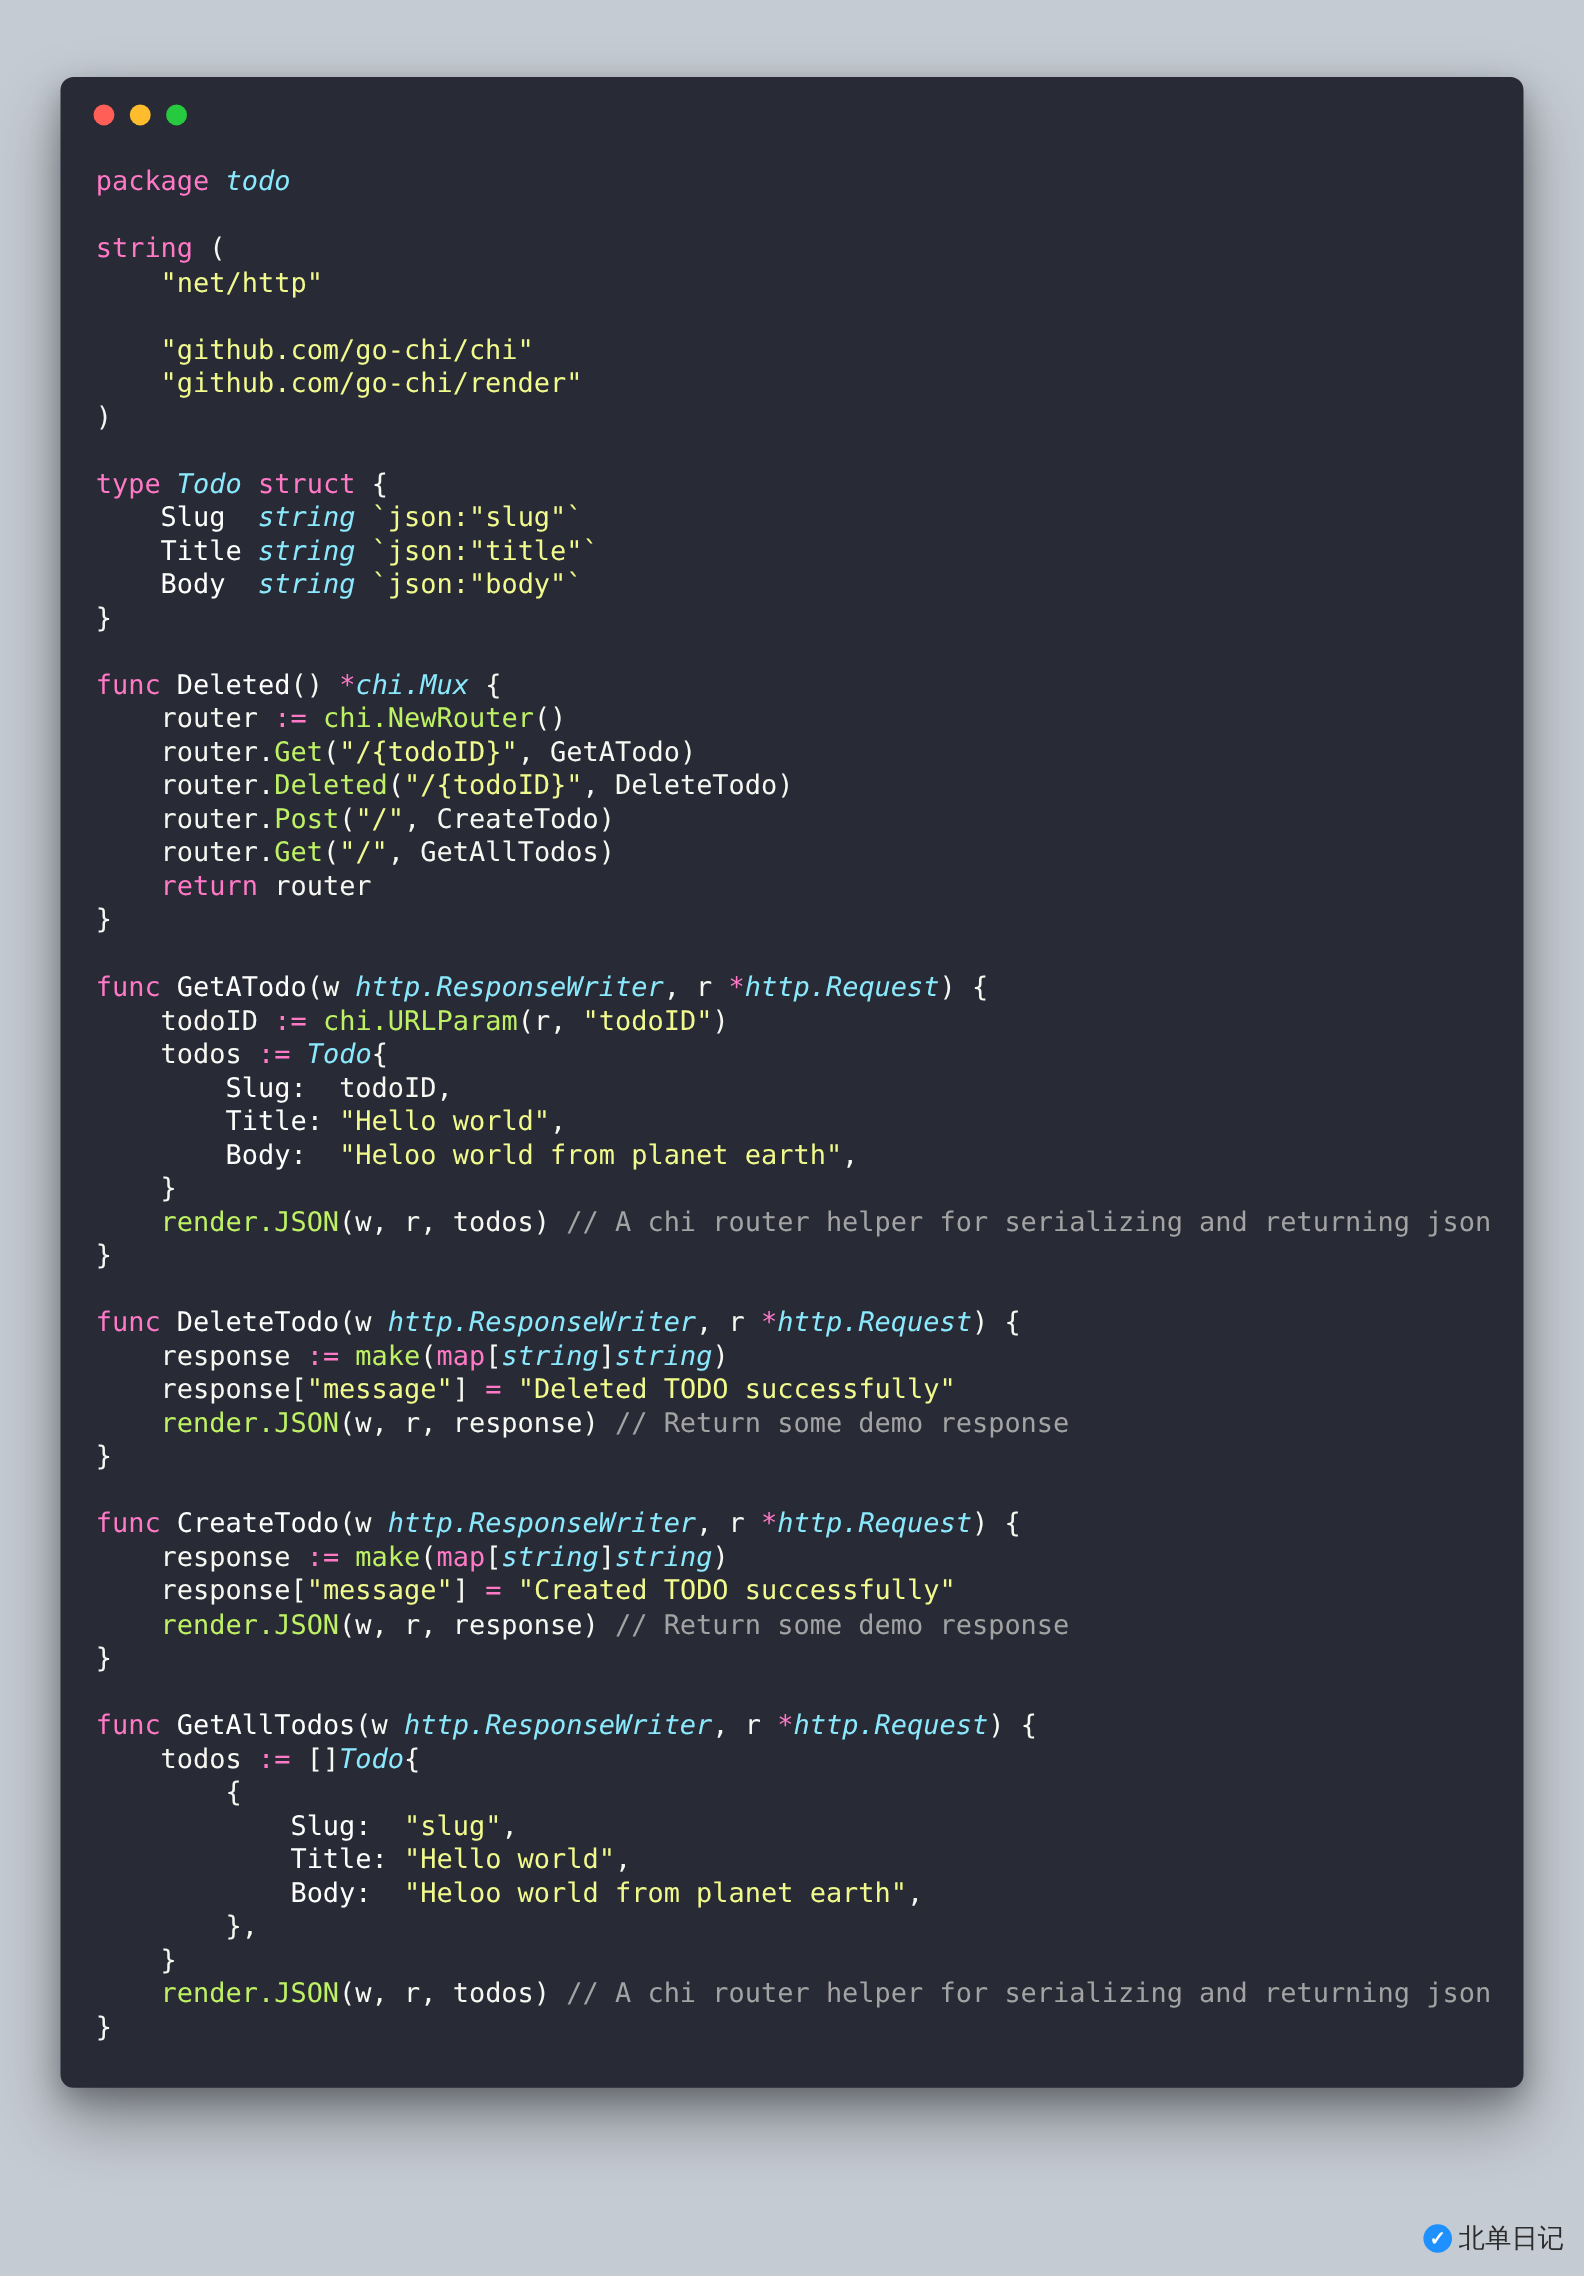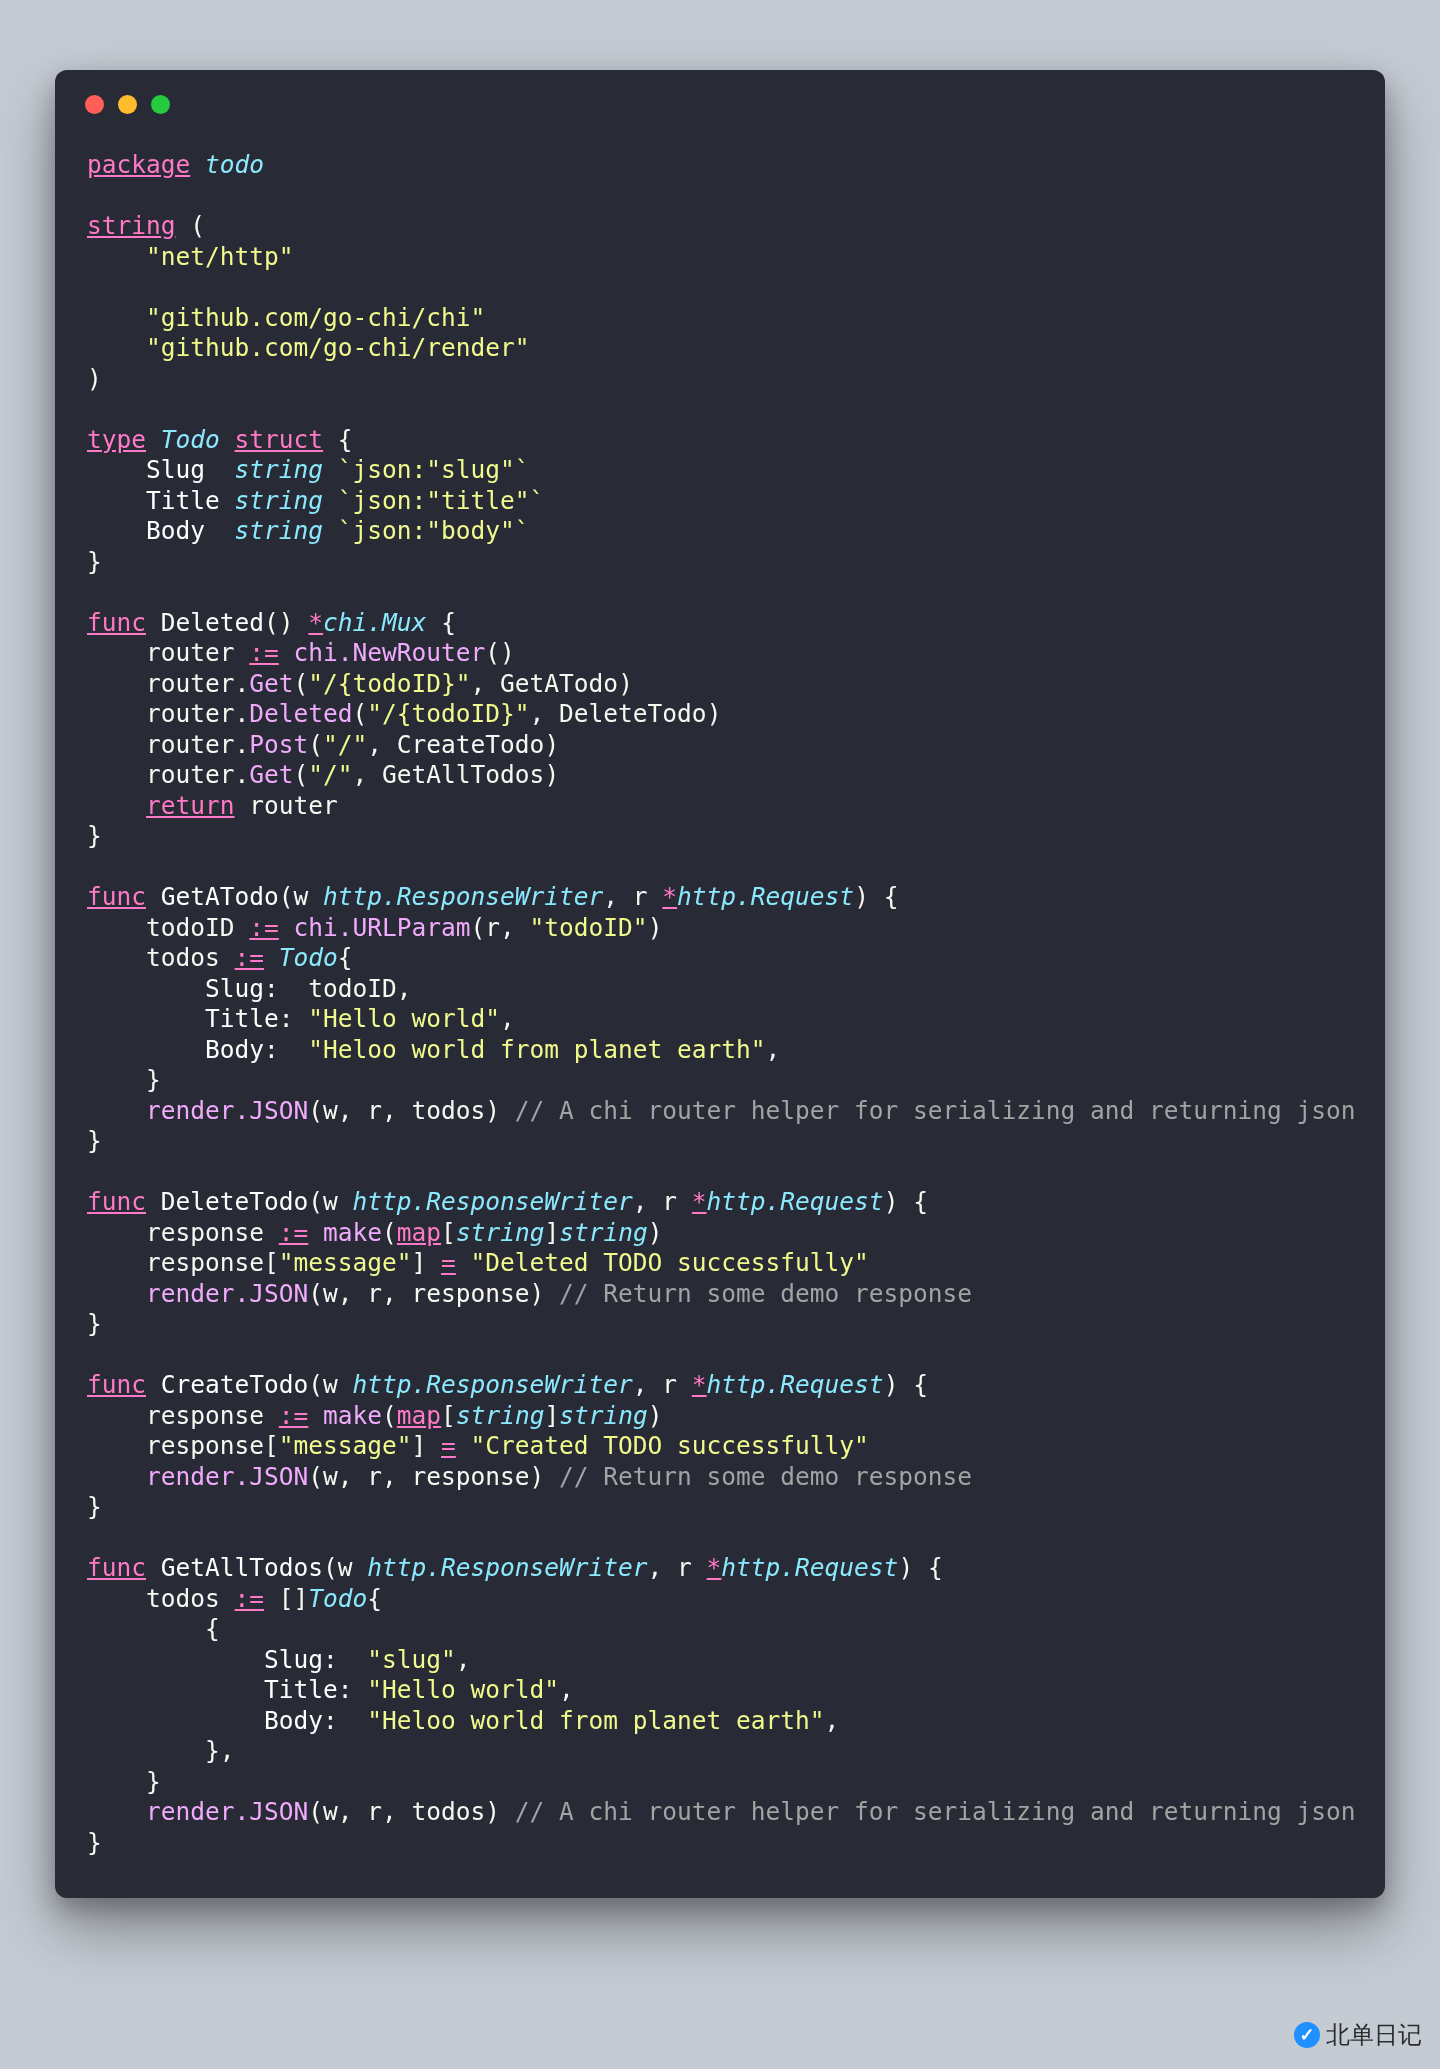--- a/index.html
+++ b/index.html
@@ -43,23 +43,23 @@
     margin: 0;
     padding: 0 0 0 4px;
     font-family: inherit;
     font-size: 24.5px;
     line-height: 30.5px;
     white-space: pre;
     color: #e6e6ee;
     letter-spacing: 0px;
   }
   
-  .k  { color: #ff79c6; text-decoration: underline; }   
+  .k  { color: #ff79c6; }   
   .t  { color: #8be9fd; font-style: italic; margin-top: 40px; }   
-  .fn { color: #f0abfc; margin-top: 20px; }   
+  .fn { color: #bef264; margin-top: 20px; }   
   .id { color: #ffffff; }   
   .s  { color: #f1fa8c; }   
   .c  { color: #a3a3a3; }   
   .p  { color: #f8f8f2; }   
 
   .watermark {
     position: absolute;
     right: 18px;
     bottom: 18px;
     font-family: "PingFang SC", "Microsoft YaHei", sans-serif;

